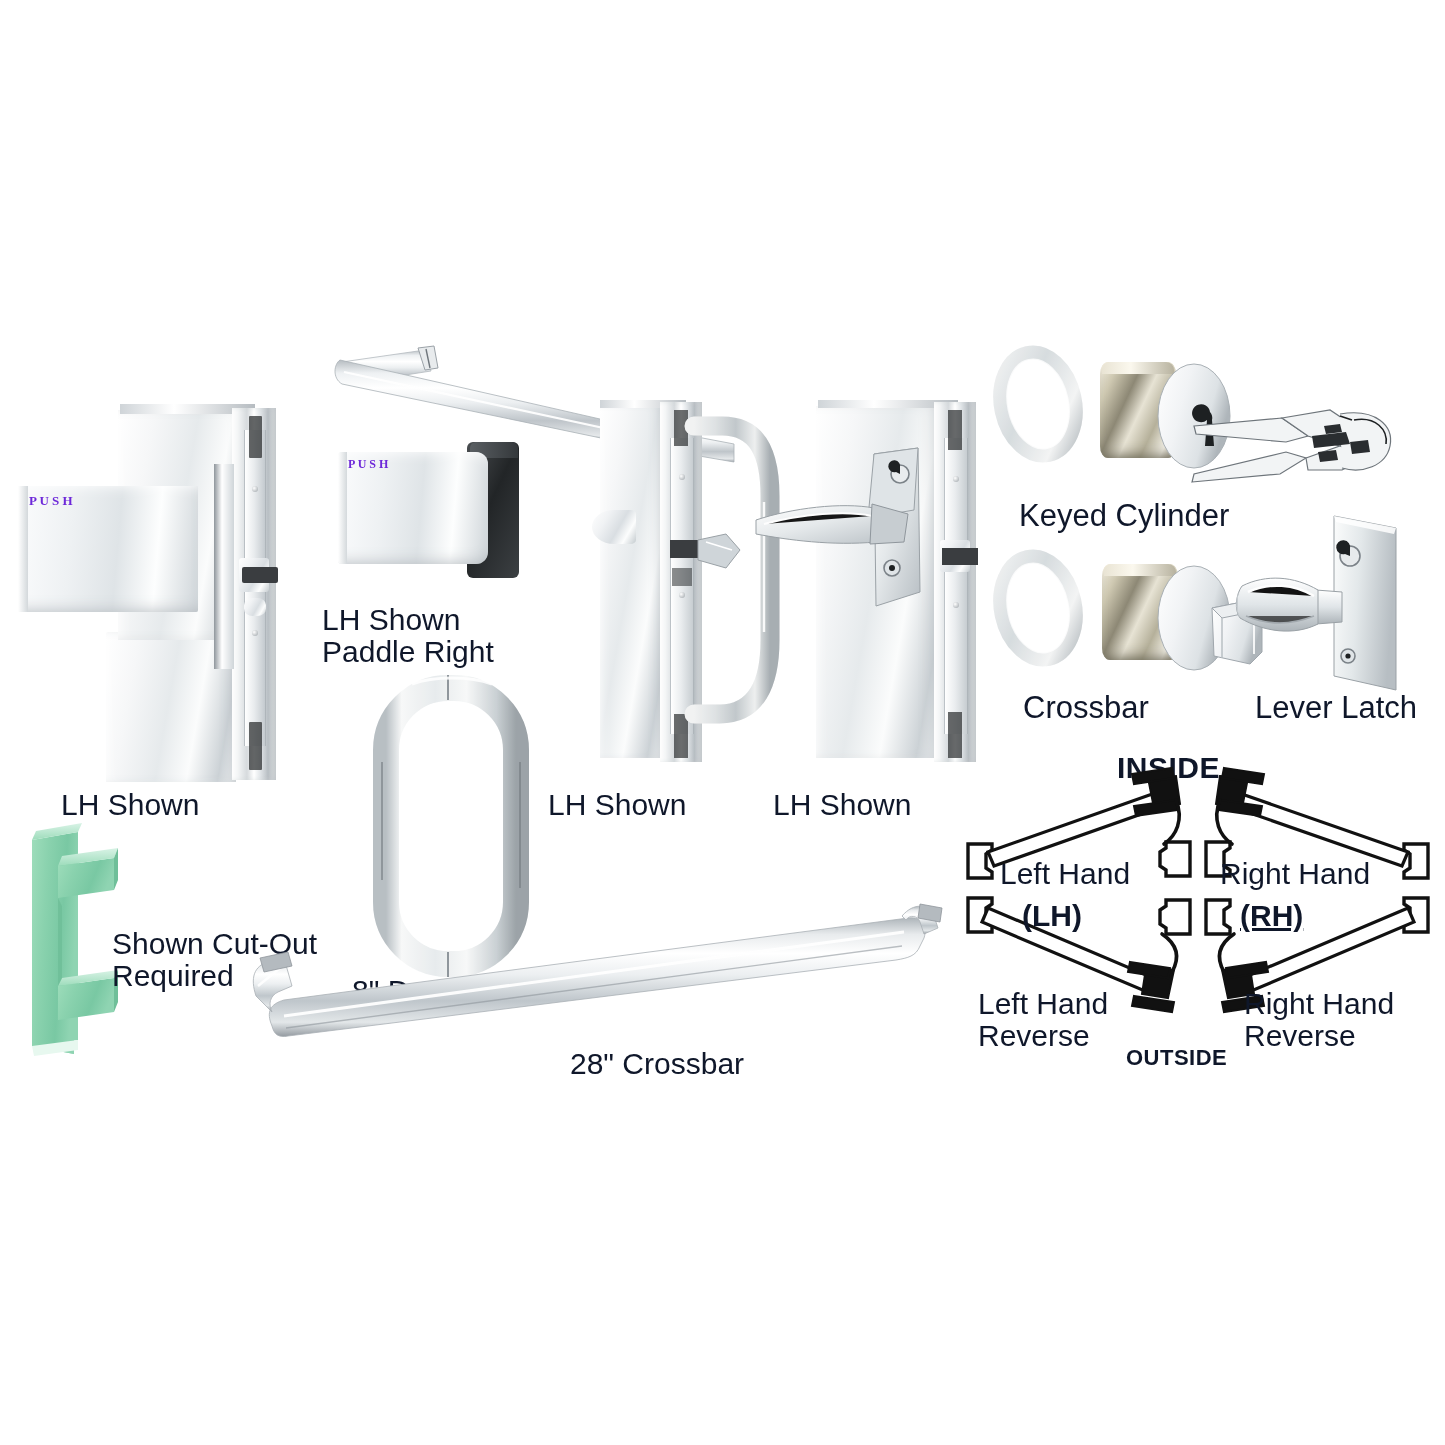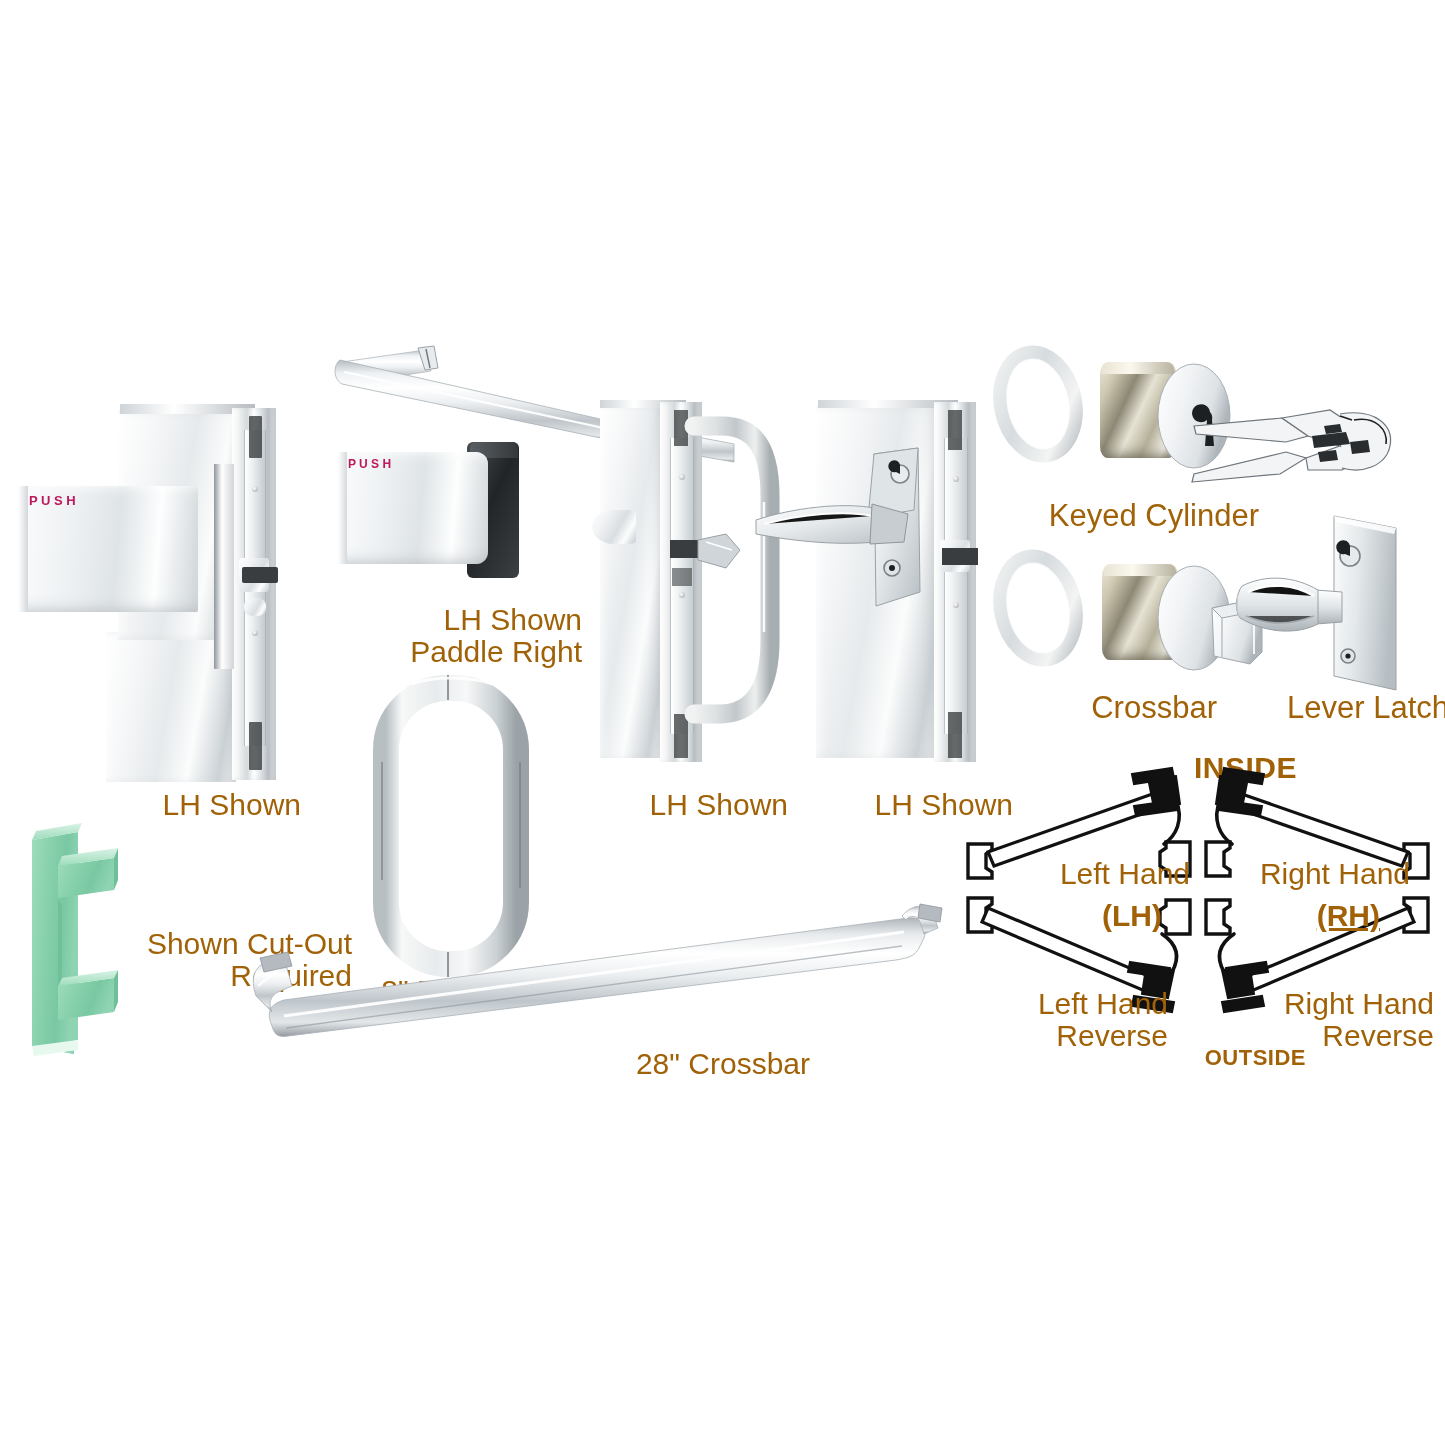--- a/index.html
+++ b/index.html
@@ -1,36 +1,36 @@
 <!DOCTYPE html>
 <html><head>
 <meta charset="utf-8">
 <style>
   html,body{margin:0;padding:0;background:#ffffff;}
   body{width:1445px;height:1445px;position:relative;overflow:hidden;
        font-family:"Liberation Sans",sans-serif;color:#111;}
   .stage{position:absolute;left:0;top:0;width:1445px;height:1445px;}
-  .lbl{position:absolute;text-align:right;line-height:1.06;color:#a16207;
+  .lbl{position:absolute;text-align:left;line-height:1.06;color:#0f172a;
        font-family:"Liberation Sans",sans-serif;font-weight:400;white-space:pre;}
   .lbl.b{font-weight:700;}
   
   .chrome-v{background:linear-gradient(90deg,#fdfdfd 0%,#f2f4f5 14%,#d6dadd 34%,#ffffff 50%,#e2e6e9 64%,#b9bfc4 82%,#eef0f1 100%);}
   .chrome-plate{background:linear-gradient(100deg,#ffffff 0%,#f6f7f8 22%,#e6eaec 48%,#fbfcfc 68%,#ccd2d6 88%,#f3f5f6 100%);}
   .chrome-plate2{background:linear-gradient(95deg,#fbfcfd 0%,#eef1f3 30%,#dfe4e7 55%,#fdfefe 76%,#cfd5d9 100%);}
   .chrome-knob{background:linear-gradient(120deg,#ffffff 0%,#f0f2f4 30%,#d9dee2 58%,#fcfdfd 78%,#c3cace 100%);}
   .brass{background:linear-gradient(115deg,#efeade 0%,#cfc9b2 16%,#8d8875 36%,#e7e3d4 52%,#b5b09a 70%,#f2efe5 86%,#a8a391 100%);}
 
   
   .sh{position:absolute;}
   .dark{position:absolute;background:#2c2f31;}
   .darksoft{position:absolute;background:#3a3d40;}
 
   
   .pushtxt{position:absolute;font-size:13px;font-weight:700;letter-spacing:0;
-           line-height:1.08;color:#be185d;font-family:Liberation Sans, sans-serif;}
+           line-height:1.08;color:#6d28d9;font-family:Liberation Serif, serif;}
 
   
   .hd{position:absolute;}
   svg{display:block;overflow:visible;}
 </style>
 </head>
 <body>
 
 <div class="stage">
 

